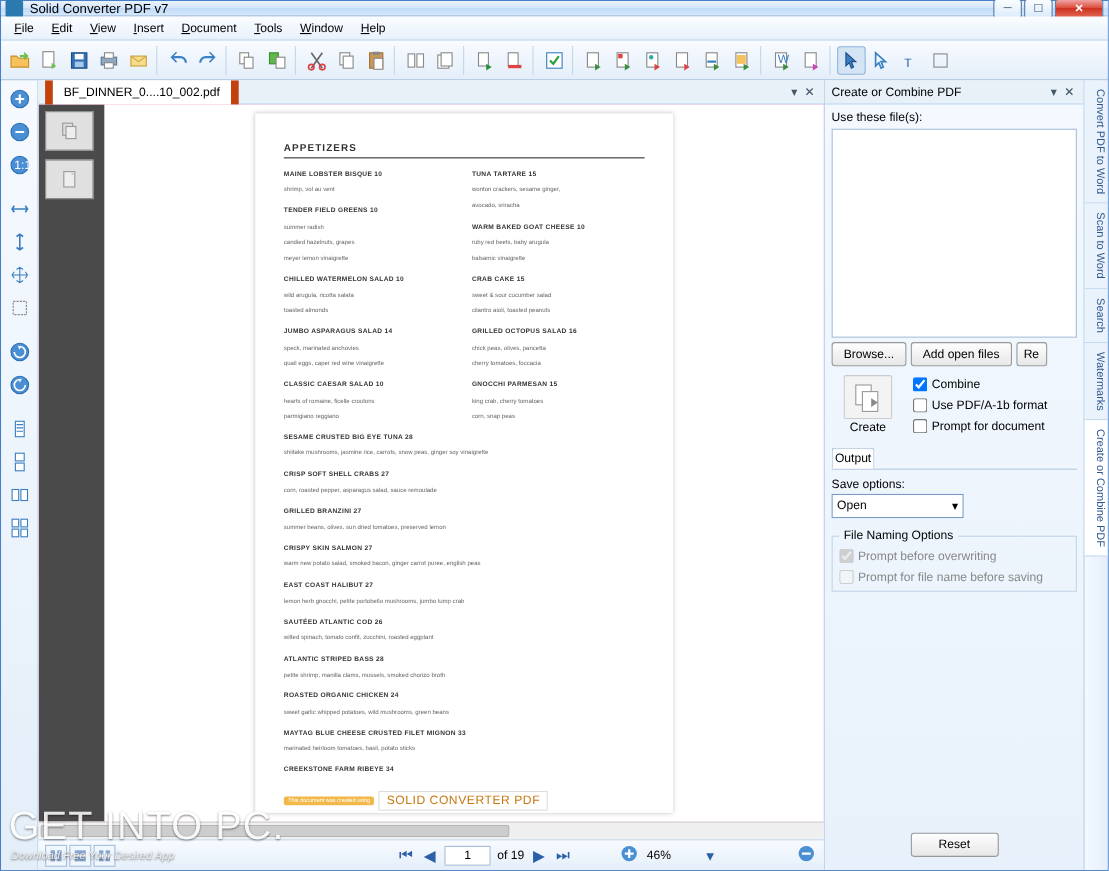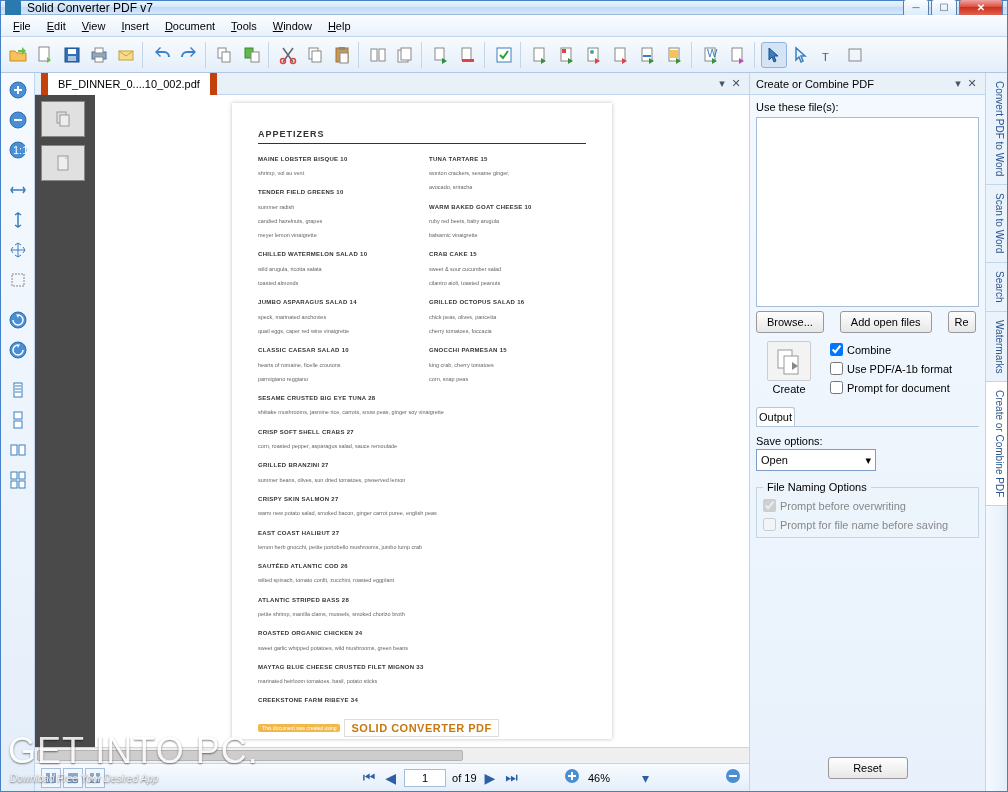--- a/index.html
+++ b/index.html
@@ -32,32 +32,32 @@
 .thumb{width:44px;height:36px;background:#e0e0e0;border:1px solid #888;cursor:pointer;display:flex;align-items:center;justify-content:center}
 .page{flex:1;background:#fff;display:flex;justify-content:center;overflow:hidden;padding:8px}
 .sheet{width:380px;background:#fff;box-shadow:0 0 4px rgba(0,0,0,.25);padding:18px 26px 6px;font-size:6px;line-height:1.3;color:#333;position:relative}
 .sheet h2{font-size:9px;letter-spacing:1px;border-bottom:1px solid #333;padding-bottom:2px;margin:8px 0 6px;font-weight:bold}
 .cols{display:flex;gap:14px}
 .col{flex:1}
 .dish{margin-bottom:5px}
 .dish b{font-size:6px;letter-spacing:.3px}
 .dish span{color:#666;font-size:5.5px}
 .converter-bar{position:absolute;bottom:4px;left:26px;right:26px;height:14px;display:flex;align-items:center;font-size:7px}
-.converter-txt{color:#c77810;font-weight:bold;letter-spacing:.5px}
+.converter-txt{color:#c77810;font-weight:normal;letter-spacing:.5px}
 .statusbar{height:28px;background:linear-gradient(#f8fbff,#e4eef9);display:flex;align-items:center;padding:0 6px;gap:6px;border-top:1px solid #c0d6ee}
 .navbtn{cursor:pointer;color:#2b5fa8;font-size:14px;padding:0 2px}
 .pageinput{width:42px;height:18px;border:1px solid #a6bdd9;text-align:center;font-size:11px}
 .zoomtxt{width:46px;text-align:left}
 .spacer{flex:1}
 .rightpanel{width:236px;background:linear-gradient(#f4f9ff,#e8f1fb);display:flex;flex-direction:column;border-left:1px solid #c0d6ee}
 .rphdr{height:22px;background:#e8f1f8;border-bottom:1px solid #c0d6ee;display:flex;align-items:center;padding:0 6px;font-size:11px}
 .rphdr-fill{flex:1}
 .rpbody{flex:1;padding:6px;display:flex;flex-direction:column;gap:4px;overflow:hidden}
 .filelist{height:190px;background:#fff;border:1px solid #a6bdd9}
-.btrow{display:flex;gap:16px}
+.btrow{display:flex;gap:4px}
 .wbtn{height:22px;padding:0 10px;background:linear-gradient(#fefefe,#e7e7e7);border:1px solid #999;border-radius:3px;cursor:pointer;white-space:nowrap;font-size:11px}
 .createrow{display:flex;align-items:flex-start;gap:8px;padding:4px 0 8px}
 .createbtn{width:66px;display:flex;flex-direction:column;align-items:center;cursor:pointer}
 .createicon{width:44px;height:40px;background:#f3f3f3;border:1px solid #ccc;border-radius:2px;display:flex;align-items:center;justify-content:center}
 .checks{flex:1;display:flex;flex-direction:column;gap:6px;padding-top:2px}
 .chk{display:flex;align-items:center;gap:4px;white-space:nowrap;overflow:hidden;font-size:11px}
 .chk input{width:13px;height:13px}
 .tabctl{display:flex;border-bottom:1px solid #b2c8dd}
 .tab{padding:3px 2px;border:1px solid #b2c8dd;border-bottom:none;background:#fff;border-radius:3px 3px 0 0;font-size:11px}
 .field{display:flex;flex-direction:column;gap:2px;margin-top:4px}

